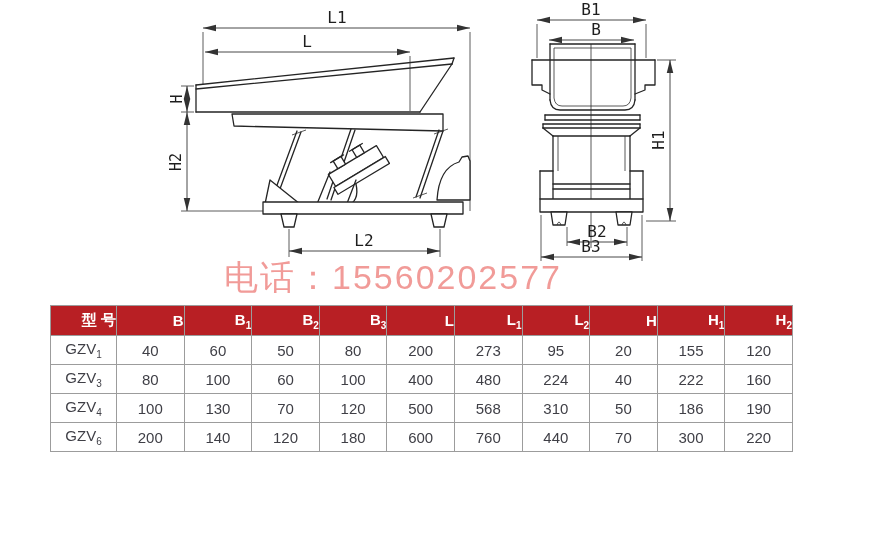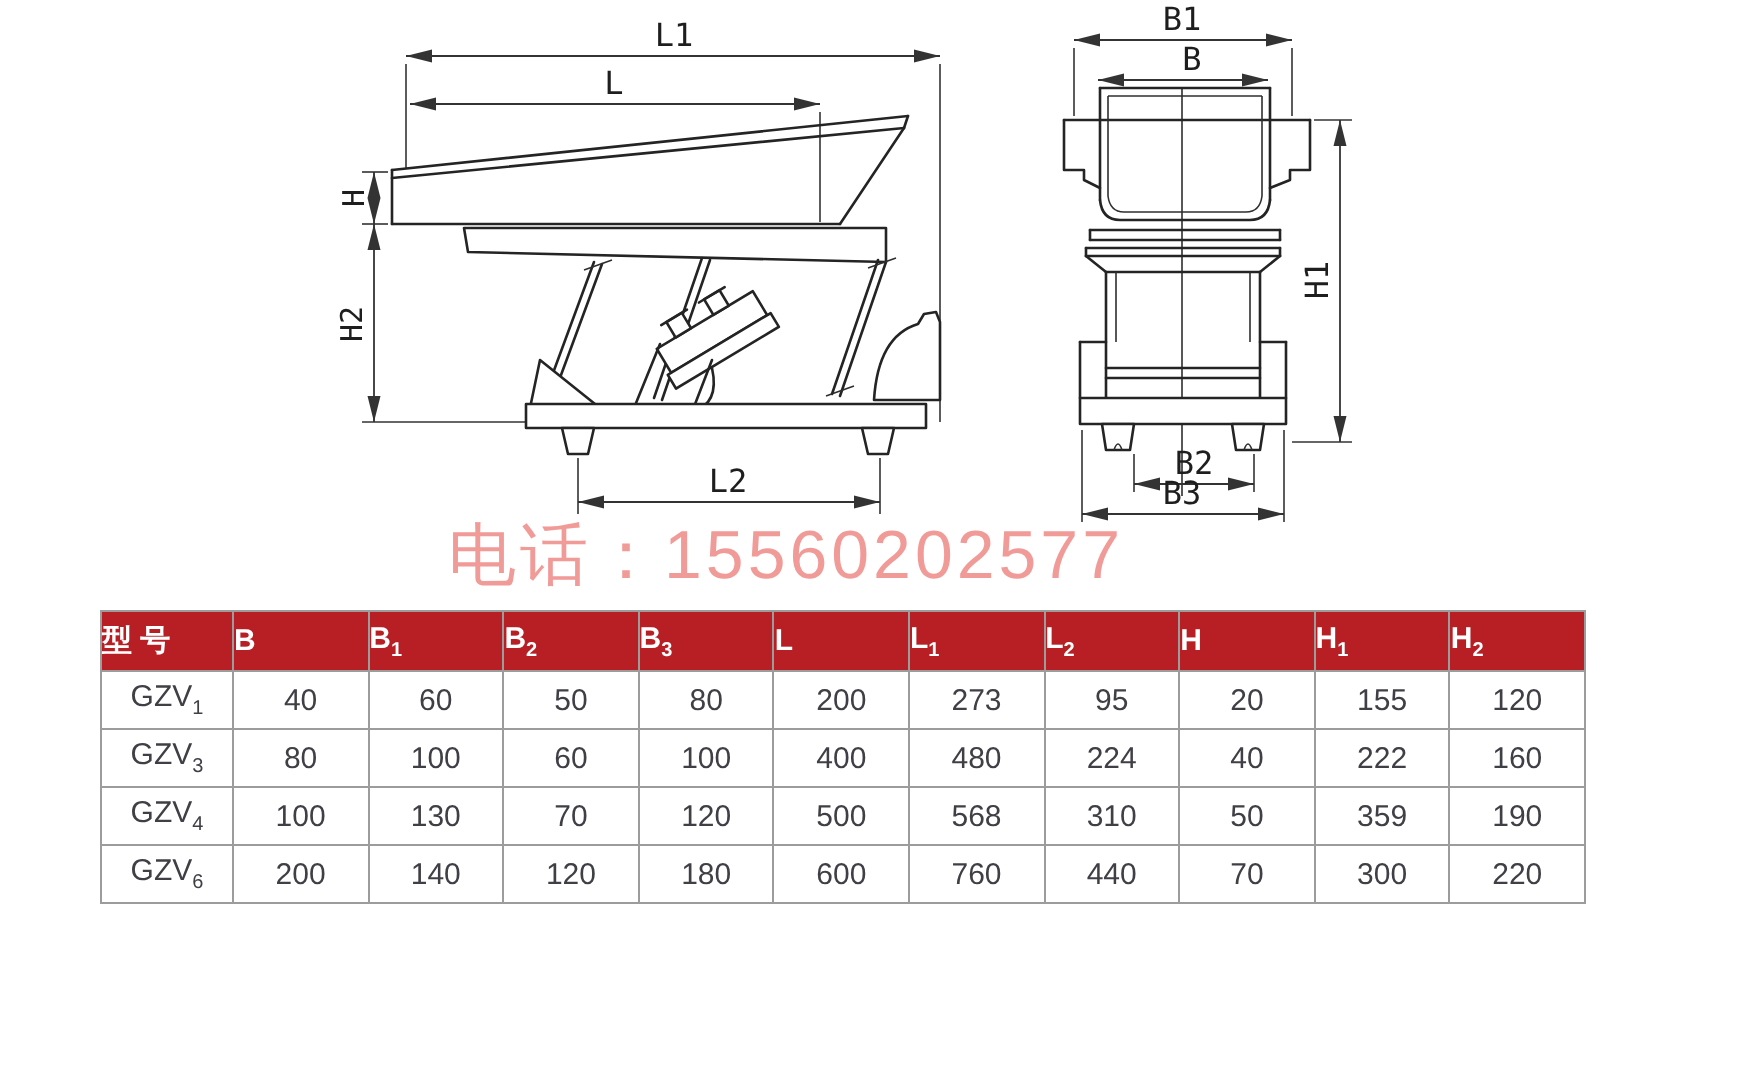--- a/index.html
+++ b/index.html
@@ -15,21 +15,21 @@
   .dimlab{font-family:"DejaVu Sans Mono",monospace;font-size:16px;fill:#1e1e1e;}
   .dimlab.sm{font-size:15px;}
   
   #phone{position:absolute;left:224px;top:255px;font-size:34px;letter-spacing:2px;
          color:var(--phone-color,#f09390);font-family:"Liberation Sans",sans-serif;
          opacity:.92;white-space:nowrap;}
   
   #spec-table{position:absolute;left:50px;top:305px;border-collapse:collapse;table-layout:fixed;
               width:742px;border:1px solid var(--outer-border,#7f7f7f);}
   #spec-table th{background:var(--header-bg,#b81f24);color:var(--header-text,#ffffff);
-                 font-weight:bold;font-size:15px;height:29px;text-align:left;
+                 font-weight:bold;font-size:15px;height:29px;text-align:right;
                  border:1px solid var(--border,#9c9c9c);padding:0;}
   #spec-table td{font-size:15px;color:var(--cell-text,#3f3f46);height:28px;text-align:center;
                  border:1px solid var(--border,#9c9c9c);padding:0;background:#ffffff;}
   #spec-table sub{font-size:10px;}
 </style>
 </head>
 <body>
 
 <div id="root">
 
@@ -228,21 +228,21 @@
         <tr>
           <td>GZV<sub>4</sub></td>
           <td>100</td>
           <td>130</td>
           <td>70</td>
           <td>120</td>
           <td>500</td>
           <td>568</td>
           <td>310</td>
           <td>50</td>
-          <td>359</td>
+          <td>186</td>
           <td>190</td>
         </tr>
         <tr>
           <td>GZV<sub>6</sub></td>
           <td>200</td>
           <td>140</td>
           <td>120</td>
           <td>180</td>
           <td>600</td>
           <td>760</td>

